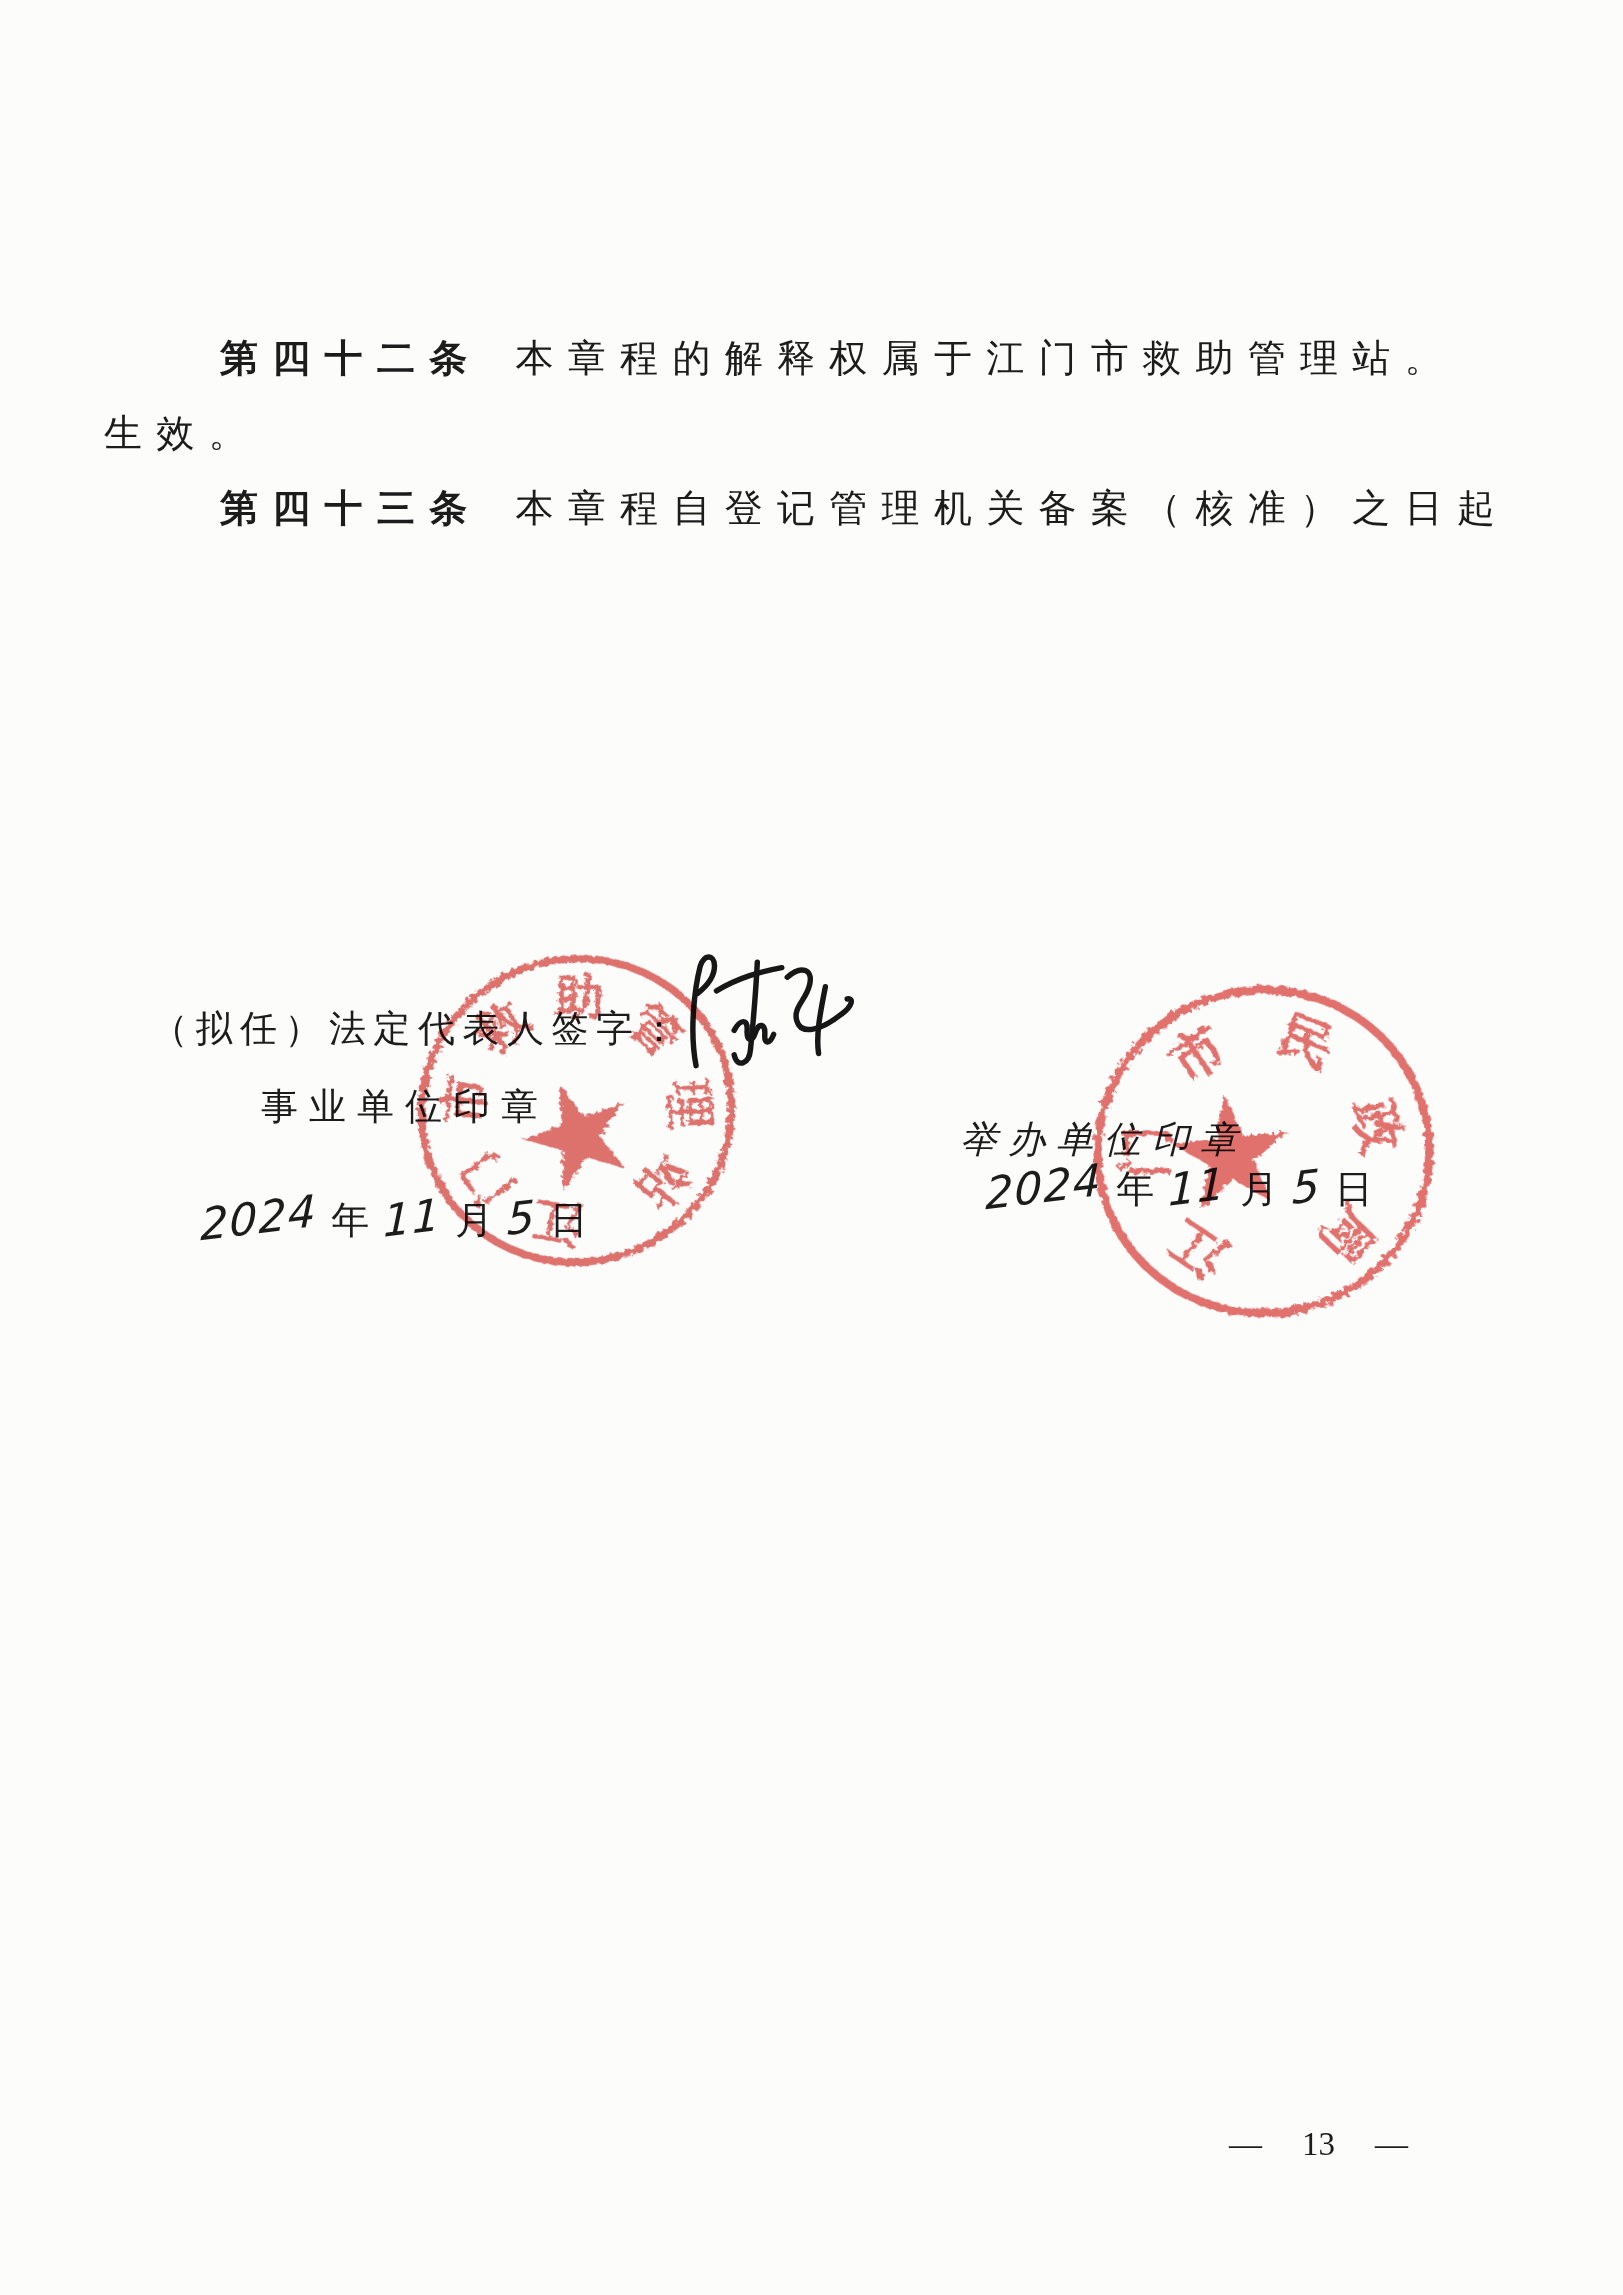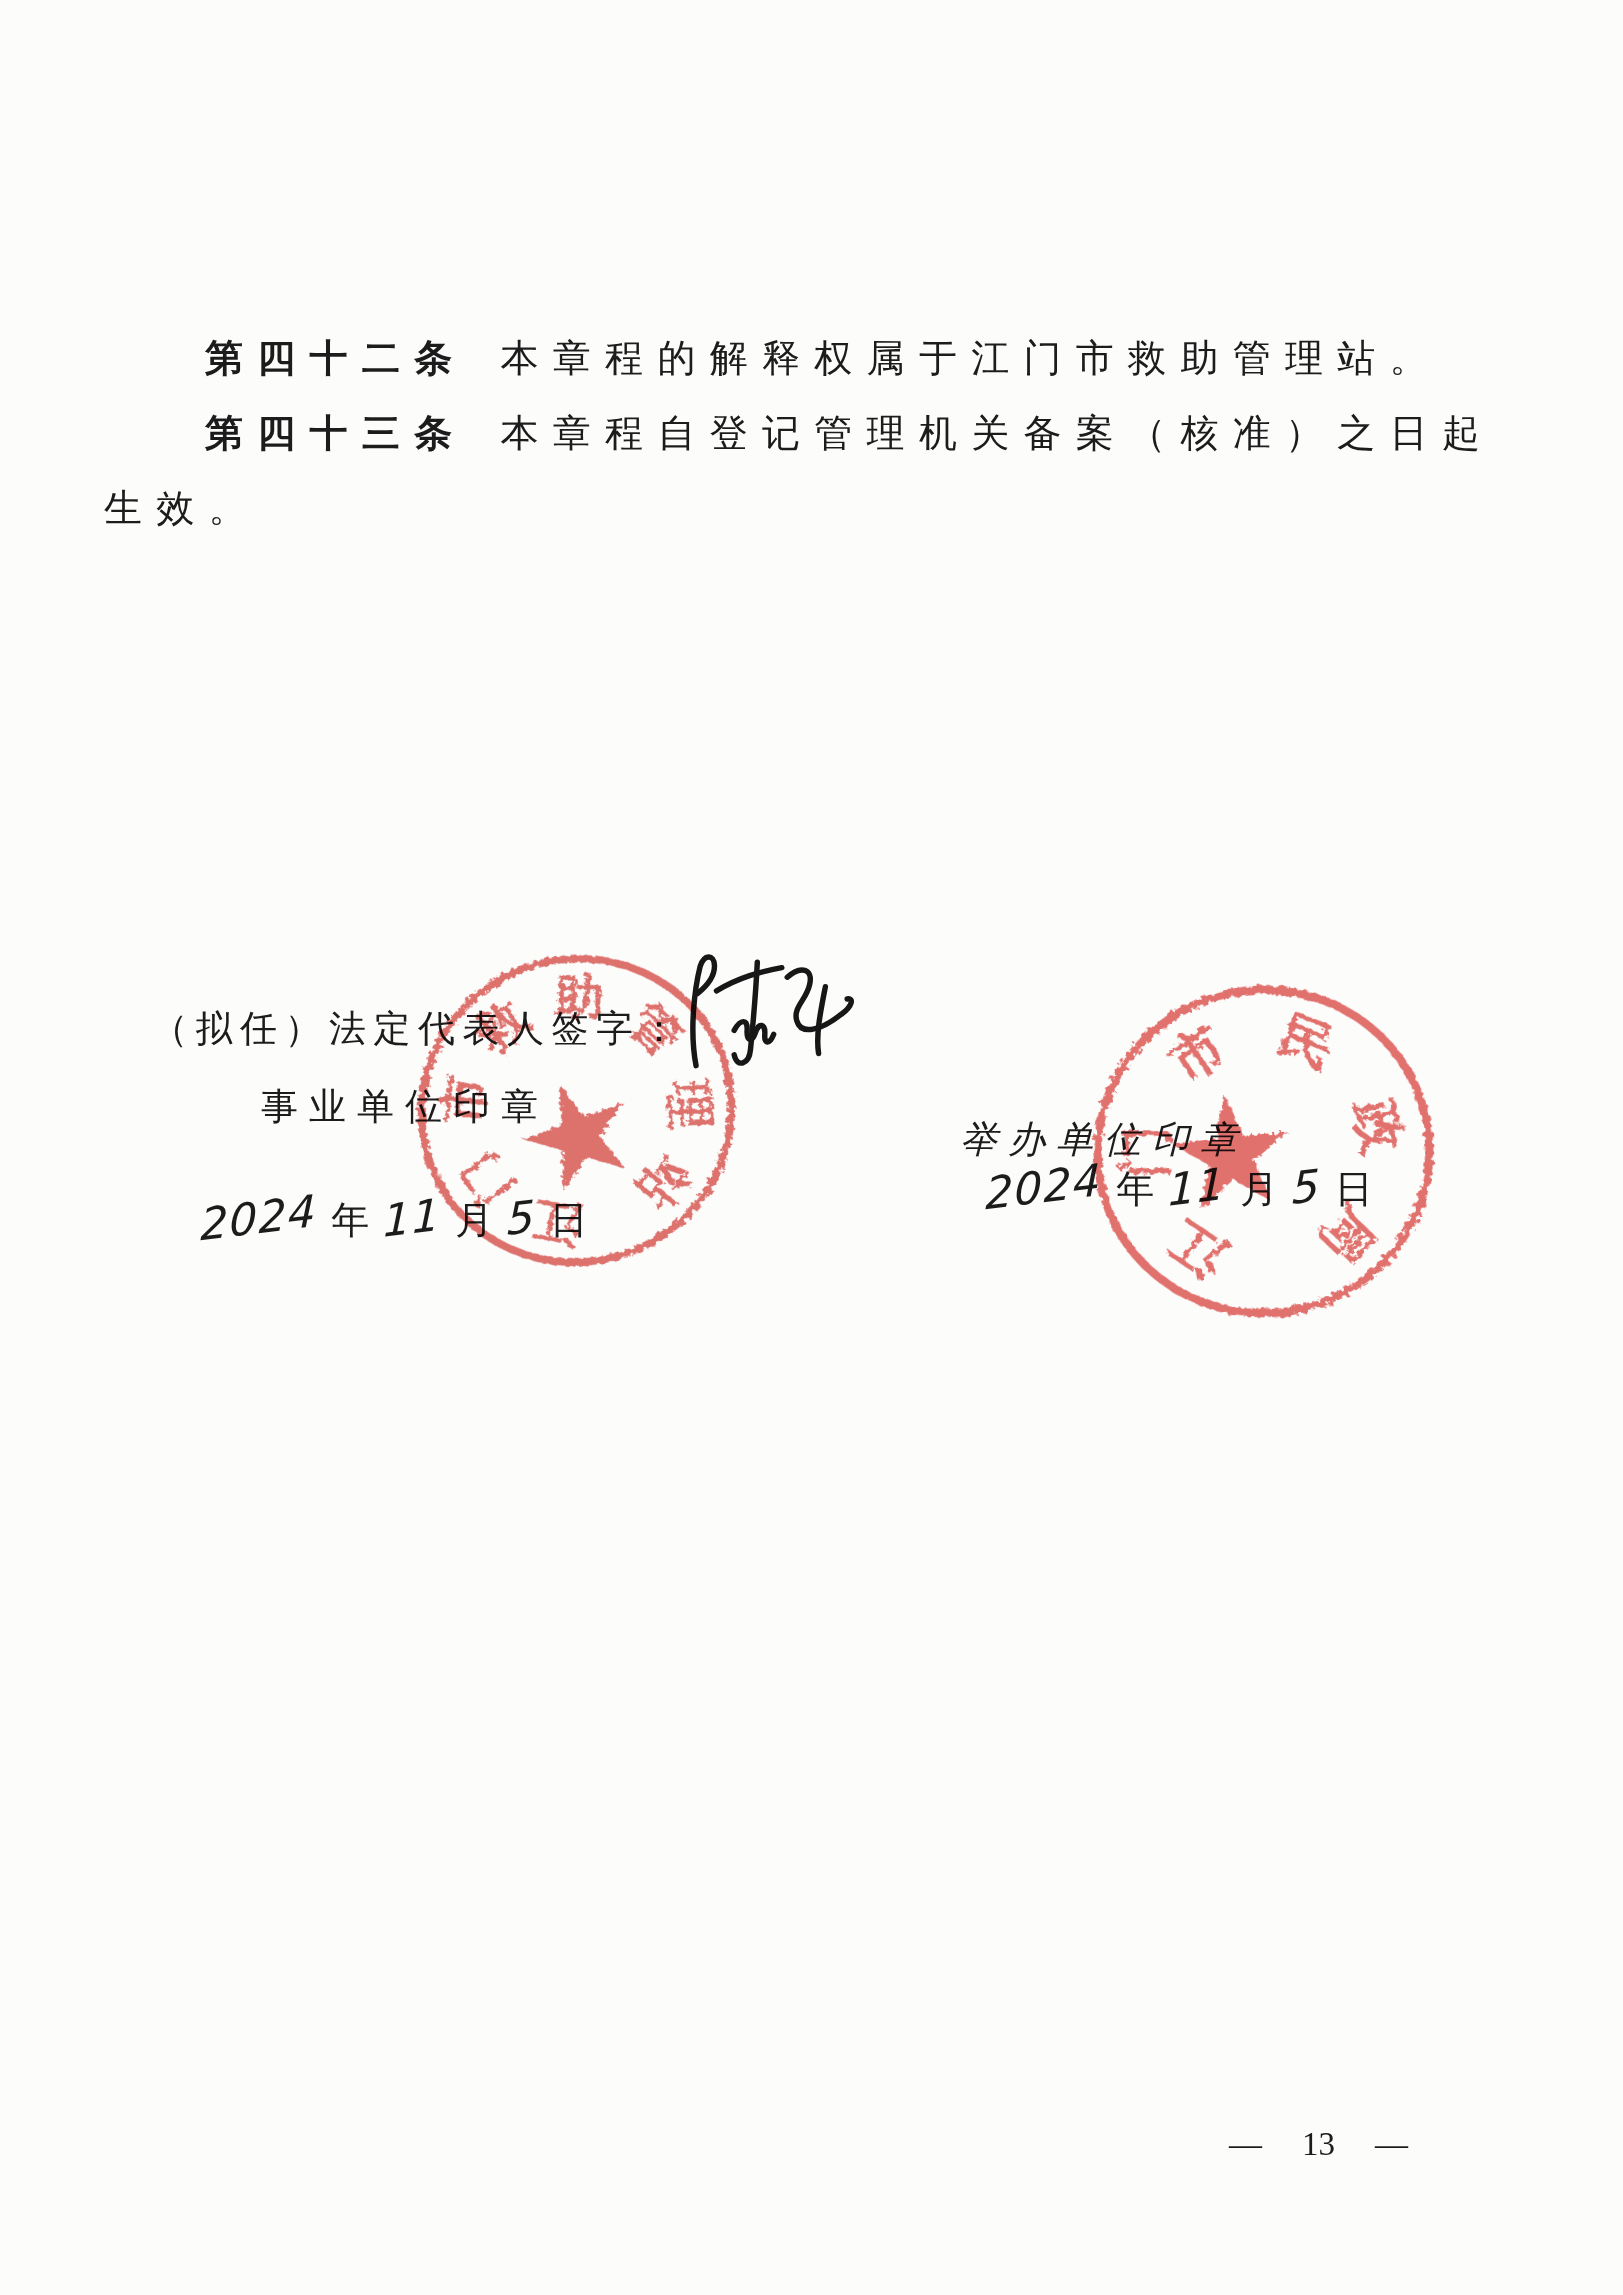--- a/index.html
+++ b/index.html
@@ -12,21 +12,21 @@
   }
   
   .doc-body{
     position:absolute;left:104px;top:321px;width:1425px;
   }
   .doc-line{
     display:block;height:75px;line-height:75px;
     font-size:38px;letter-spacing:14.3px;white-space:nowrap;
   }
   .doc-line.indent{padding-left:101px;}
-  .article-prefix{font-weight:700;margin-right:34px;letter-spacing:14.3px;}
+  .article-prefix{font-weight:700;margin-right:34px;letter-spacing:14.3px;margin-left:15px;}
   .article-prefix:empty{display:none;margin:0;}
   
   .sig-label{
     position:absolute;left:151px;top:1001px;
     font-size:37px;letter-spacing:7.5px;line-height:55px;white-space:nowrap;
   }
   .seal-label-left{
     position:absolute;left:261px;top:1079px;
     font-size:37px;letter-spacing:11px;line-height:55px;white-space:nowrap;
   }
@@ -64,22 +64,22 @@
     font-size:33px;line-height:48px;white-space:nowrap;margin-top:45px;
   }
   .footer .dash{display:inline-block;}
   .footer .num{display:inline-block;margin:0 40px;}
 </style>
 </head>
 <body>
 
 <div class="doc-body">
   <span class="doc-line indent"><span class="article-prefix">第四十二条</span><span>本章程的解释权属于江门市救助管理站。</span></span>
+  <span class="doc-line"><span>生效。</span></span>
   <span class="doc-line indent"><span class="article-prefix">第四十三条</span><span>本章程自登记管理机关备案（核准）之日起</span></span>
-  <span class="doc-line"><span>生效。</span></span>
 </div>
 
 <div class="sig-label">（拟任）法定代表人签字：</div>
 
 <div class="seal-label-left">事业单位印章</div>
 
 <div class="seal-label-right">举办单位印章</div>
 
 <div class="date-row date-left">
   <span class="hand">2024</span><span class="unit">年</span><span class="hand">11</span><span class="unit">月</span><span class="hand">5</span><span class="unit">日</span>

